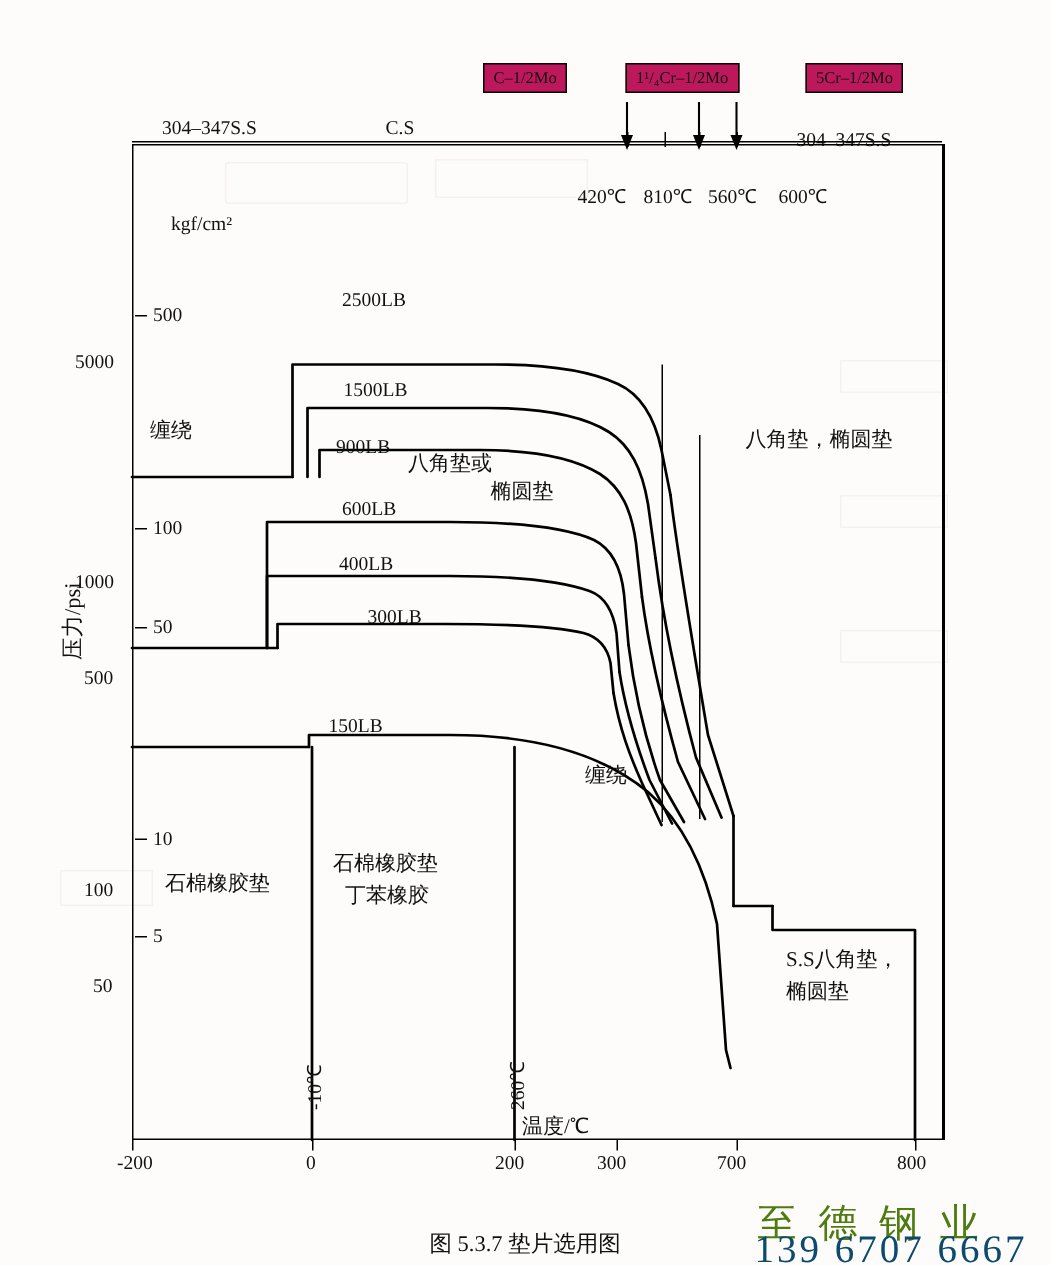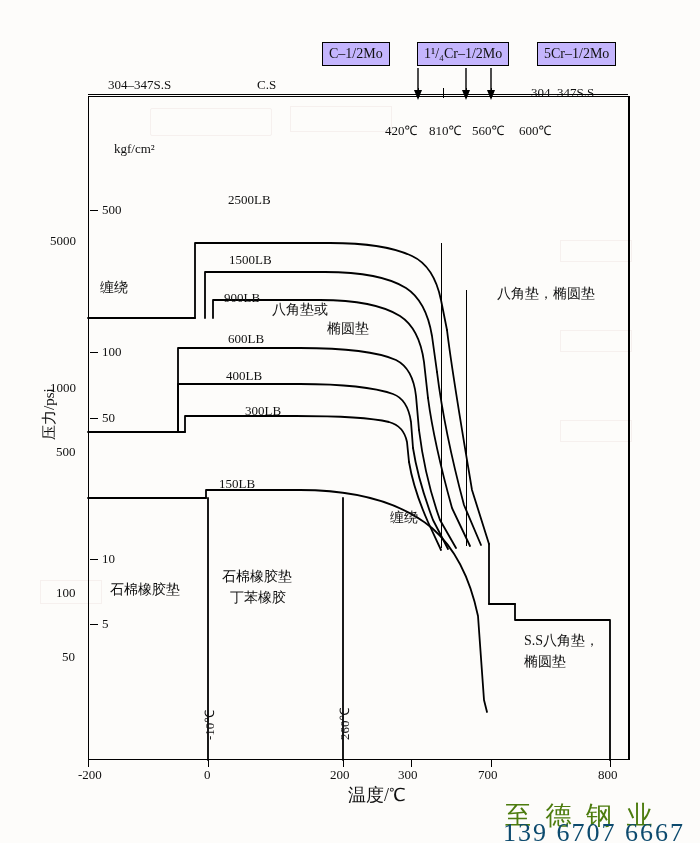--- a/index.html
+++ b/index.html
@@ -11,22 +11,22 @@
     position:relative;
     overflow:hidden;
   }
   .stage{position:absolute;left:0;top:0;width:700px;height:843px;}
 
   
   .lbl{position:absolute;white-space:nowrap;font-size:13px;line-height:1;}
 
   
   .boxlbl{
-    position:absolute;border:1.5px solid #000;background:#c4b5fd;
-    padding:3px 6px;font-size:14px;white-space:nowrap;
+    position:absolute;border:1.5px solid #000;background:#be185d;
+    padding:3px 6px;font-size:11px;white-space:nowrap;
   }
 
   
   .frame{
     position:absolute;
     left:88px;top:96px;width:540px;height:664px;
     border-left:1.6px solid #000;
     border-top:1.6px solid #000;
     border-bottom:1.6px solid #000;
     box-sizing:border-box;
@@ -138,21 +138,21 @@
   <div class="tick-v" style="left:491px;top:760px;"></div>
   <div class="tick-v" style="left:610px;top:760px;"></div>
 
   <div class="lbl" style="left:78px;top:768px;">-200</div>
   <div class="lbl" style="left:204px;top:768px;">0</div>
   <div class="lbl" style="left:330px;top:768px;">200</div>
   <div class="lbl" style="left:398px;top:768px;">300</div>
   <div class="lbl" style="left:478px;top:768px;">700</div>
   <div class="lbl" style="left:598px;top:768px;">800</div>
 
-  <div class="lbl" style="left:348px;top:786px;font-size:18px;">温度/℃</div>
+  <div class="lbl" style="left:348px;top:745px;font-size:14px;">温度/℃</div>
 
   <svg width="700" height="843">
     <g fill="none" stroke="#000" stroke-width="1.8" stroke-linejoin="round" stroke-linecap="round">
 
       <path d="M88,318 L195,318"></path>
       <path d="M88,432 L185,432"></path>
       <path d="M88,498 L206,498"></path>
 
       <path d="M195,318 L195,243 L330,243 C370,243 395,248 412,256
                C425,262 436,276 441,300 L447,330"></path>
@@ -213,14 +213,15 @@
   <div class="lbl" style="left:230px;top:591px;font-size:14px;">丁苯橡胶</div>
   <div class="lbl" style="left:524px;top:634px;font-size:14px;">S.S八角垫，</div>
   <div class="lbl" style="left:524px;top:655px;font-size:14px;">椭圆垫</div>
 
   <div class="lbl rot rot90" style="left:203px;top:740px;font-size:13px;">-10℃</div>
   <div class="lbl rot rot90" style="left:338px;top:740px;font-size:13px;">260℃</div>
 
   <div class="wm" style="left:505px;top:798px;">至 德 钢 业</div>
   <div class="wm2" style="left:503px;top:818px;">139 6707 6667</div>
 
+  <div class="caption" style="top:820px;">图 5.3.7   垫片选用图</div>
 
 </div>
 
 </body></html>

